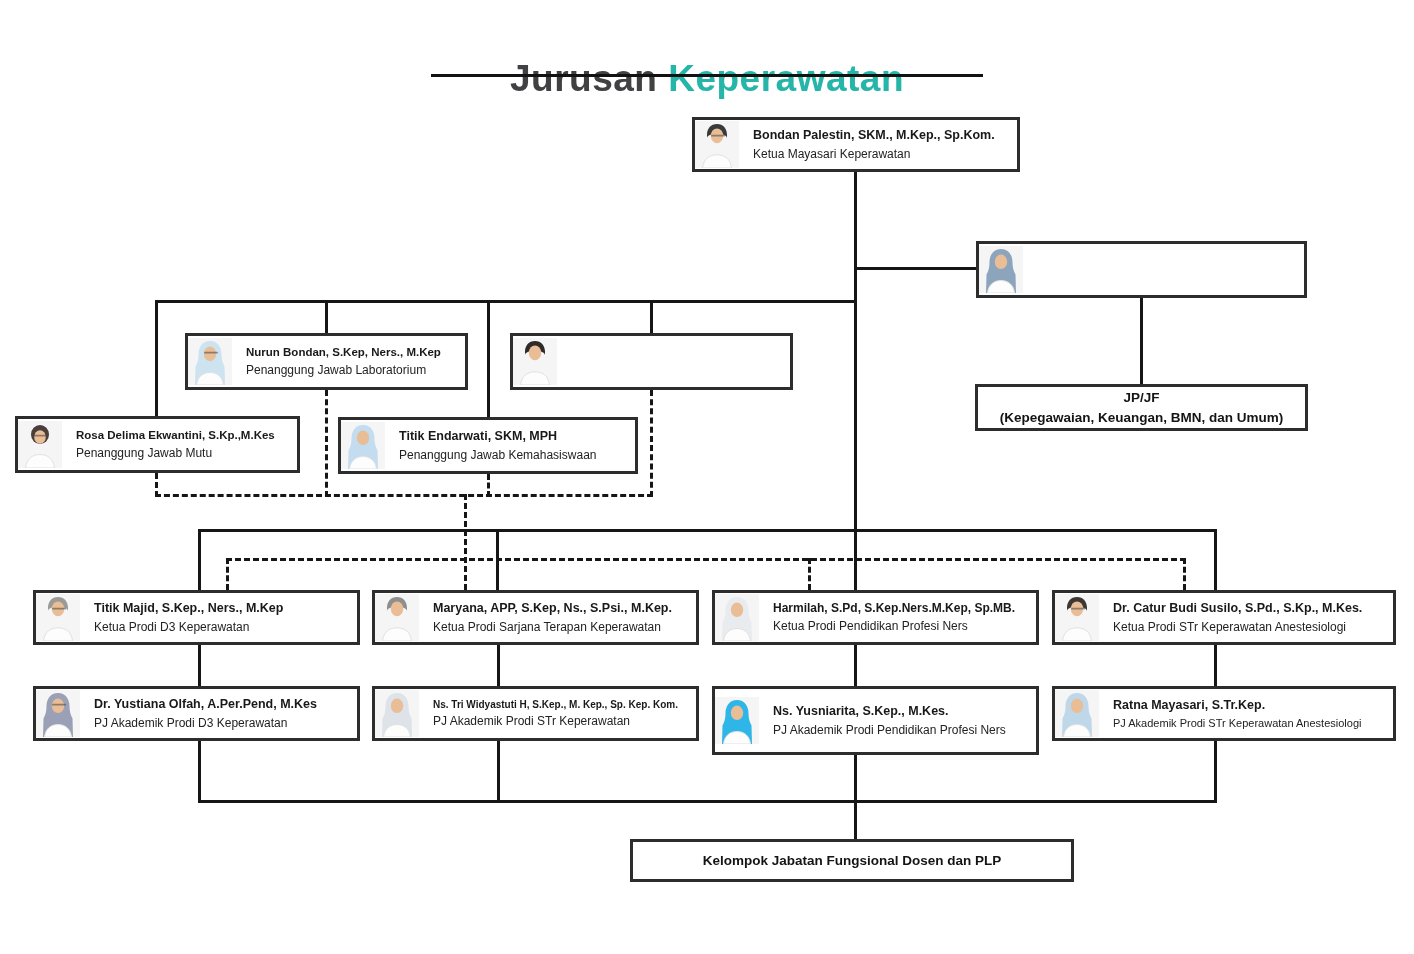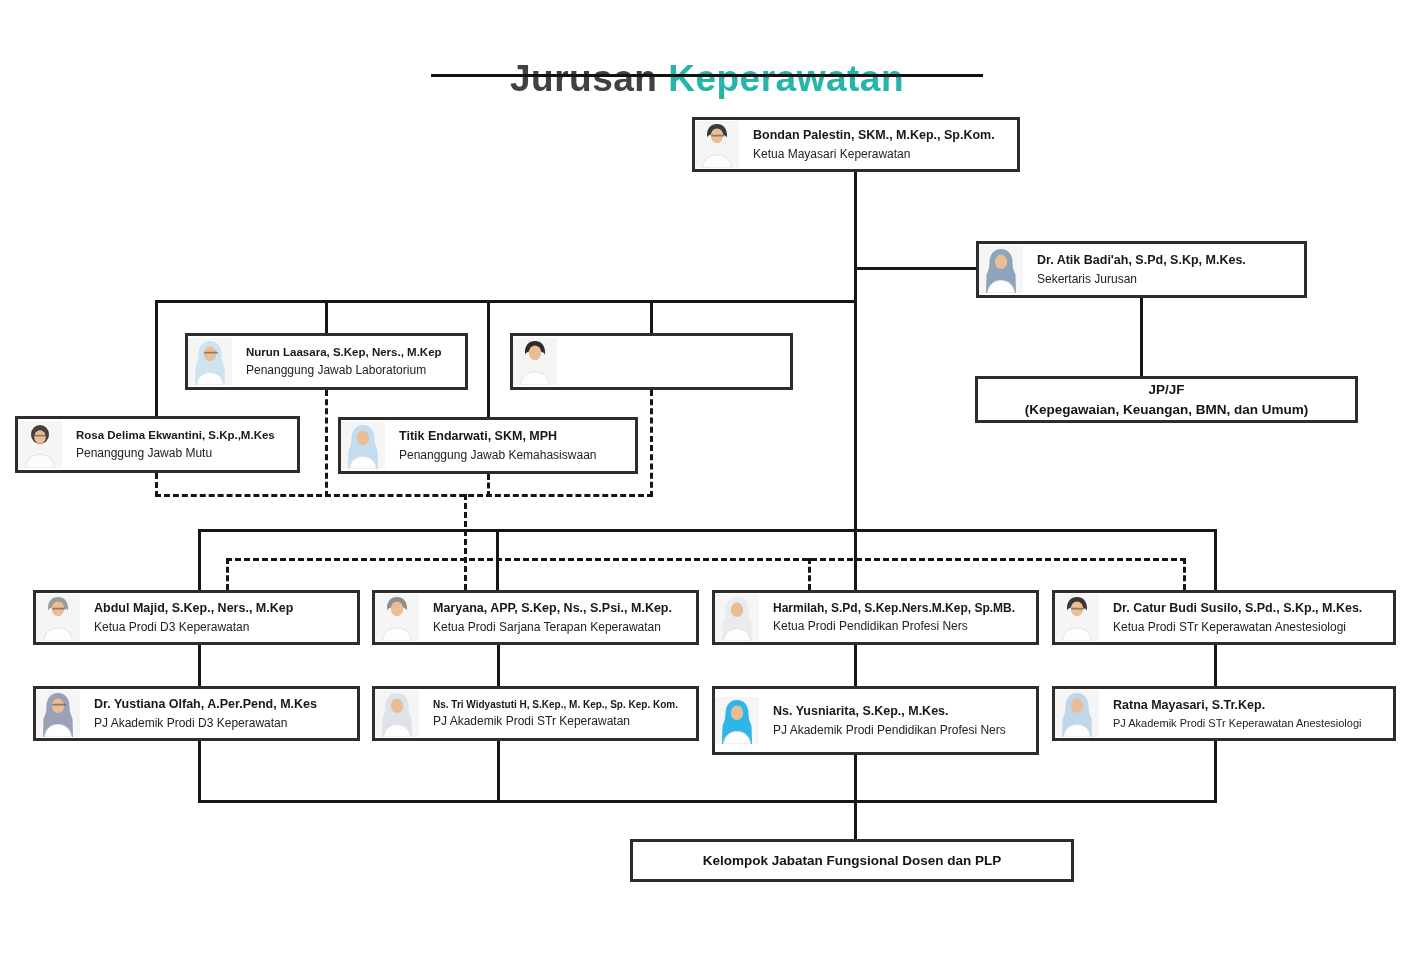--- a/index.html
+++ b/index.html
@@ -97,38 +97,34 @@
 
   <div class="pbox" style="left:976px;top:241px;width:331px;height:57px">
     <span class="avatar">
         <svg viewBox="0 0 44 47" width="44" height="47" xmlns="http://www.w3.org/2000/svg">
           <rect width="44" height="47" fill="#f5f5f5"></rect>
           <path d="M22 3 C14.5 3 10.5 9.2 10.5 16.2 C10.5 21 9.5 25 7.5 28.5 L7 47 L37 47 L36.5 28.5 C34.5 25 33.5 21 33.5 16.2 C33.5 9.2 29.5 3 22 3 Z" fill="#8da4bd"></path>
           <ellipse cx="22" cy="15.8" rx="6.2" ry="7.2" fill="#e9bd96"></ellipse>
           <path d="M8.5 47 C9.5 38.5 15.2 34.5 22 34.5 C28.8 34.5 34.5 38.5 35.5 47 Z" fill="#fdfdfd" stroke="#e1e1e1"></path>
         </svg>
       </span>
-    <span class="ptext">
-        <span class="pname">Dr. Atik Badi'ah, S.Pd, S.Kp, M.Kes.</span>
-        <span class="prole">Sekertaris Jurusan</span>
-      </span>
   </div>
 
   <div class="pbox" style="left:185px;top:333px;width:283px;height:57px">
     <span class="avatar">
         <svg viewBox="0 0 44 47" width="44" height="47" xmlns="http://www.w3.org/2000/svg">
           <rect width="44" height="47" fill="#f5f5f5"></rect>
           <path d="M22 3 C14.5 3 10.5 9.2 10.5 16.2 C10.5 21 9.5 25 7.5 28.5 L7 47 L37 47 L36.5 28.5 C34.5 25 33.5 21 33.5 16.2 C33.5 9.2 29.5 3 22 3 Z" fill="#cde3f0"></path>
           <ellipse cx="22" cy="15.8" rx="6.2" ry="7.2" fill="#e9bd96"></ellipse>
           <rect x="16" y="13.8" width="14" height="1.8" rx=".9" fill="#444" opacity=".55"></rect>
           <path d="M8.5 47 C9.5 38.5 15.2 34.5 22 34.5 C28.8 34.5 34.5 38.5 35.5 47 Z" fill="#fdfdfd" stroke="#e1e1e1"></path>
         </svg>
       </span>
     <span class="ptext">
-        <span class="pname" style="font-size: 11.5px;">Nurun Laasara, S.Kep, Ners., M.Kep</span>
+        <span class="pname" style="font-size: 11.5px;">Nurun Bondan, S.Kep, Ners., M.Kep</span>
         <span class="prole">Penanggung Jawab Laboratorium</span>
       </span>
   </div>
 
   <div class="pbox" style="left:510px;top:333px;width:283px;height:57px">
     <span class="avatar">
         <svg viewBox="0 0 44 47" width="44" height="47" xmlns="http://www.w3.org/2000/svg">
           <rect width="44" height="47" fill="#f5f5f5"></rect>
           <path d="M22 3 C15.8 3 12 7.8 12 13.6 L12 17 C12.6 11.4 31.4 11.4 32 17 L32 13.6 C32 7.8 28.2 3 22 3 Z" fill="#2f2a28"></path>
           <ellipse cx="22" cy="14.8" rx="6.2" ry="7.4" fill="#e9bd96"></ellipse>
@@ -172,21 +168,21 @@
     <span class="avatar">
         <svg viewBox="0 0 44 47" width="44" height="47" xmlns="http://www.w3.org/2000/svg">
           <rect width="44" height="47" fill="#f5f5f5"></rect>
           <path d="M22 3 C15.8 3 12 7.8 12 13.6 L12 17 C12.6 11.4 31.4 11.4 32 17 L32 13.6 C32 7.8 28.2 3 22 3 Z" fill="#9a9a98"></path>
           <ellipse cx="22" cy="14.8" rx="6.2" ry="7.4" fill="#e9bd96"></ellipse>
           <rect x="16" y="13.8" width="14" height="1.8" rx=".9" fill="#444" opacity=".55"></rect>
           <path d="M7.5 47 C8.5 37.5 14.8 33.8 22 33.8 C29.2 33.8 35.5 37.5 36.5 47 Z" fill="#fdfdfd" stroke="#e1e1e1"></path>
         </svg>
       </span>
     <span class="ptext">
-        <span class="pname">Abdul Majid, S.Kep., Ners., M.Kep</span>
+        <span class="pname">Titik Majid, S.Kep., Ners., M.Kep</span>
         <span class="prole">Ketua Prodi D3 Keperawatan</span>
       </span>
   </div>
 
   <div class="pbox" style="left:372px;top:590px;width:327px;height:55px">
     <span class="avatar">
         <svg viewBox="0 0 44 47" width="44" height="47" xmlns="http://www.w3.org/2000/svg">
           <rect width="44" height="47" fill="#f5f5f5"></rect>
           <path d="M22 3 C15.8 3 12 7.8 12 13.6 L12 17 C12.6 11.4 31.4 11.4 32 17 L32 13.6 C32 7.8 28.2 3 22 3 Z" fill="#8f8f8d"></path>
           <ellipse cx="22" cy="14.8" rx="6.2" ry="7.4" fill="#e9bd96"></ellipse>
@@ -284,21 +280,21 @@
           <ellipse cx="22" cy="15.8" rx="6.2" ry="7.2" fill="#e9bd96"></ellipse>
           <path d="M8.5 47 C9.5 38.5 15.2 34.5 22 34.5 C28.8 34.5 34.5 38.5 35.5 47 Z" fill="#fdfdfd" stroke="#e1e1e1"></path>
         </svg>
       </span>
     <span class="ptext">
         <span class="pname">Ratna Mayasari, S.Tr.Kep.</span>
         <span class="prole" style="font-size: 11px;">PJ Akademik Prodi STr Keperawatan Anestesiologi</span>
       </span>
   </div>
 
-  <div class="ubox" style="left:975px;top:376px;width:383px;height:47px">
+  <div class="ubox" style="left:975px;top:384px;width:333px;height:47px">
     <span class="uline">JP/JF</span>
     <span class="uline">(Kepegawaian, Keuangan, BMN, dan Umum)</span>
   </div>
 
   <div class="ubox" style="left:630px;top:839px;width:444px;height:43px">
     <span class="uline">Kelompok Jabatan Fungsional Dosen dan PLP</span>
   </div>
 
 </div>
 

